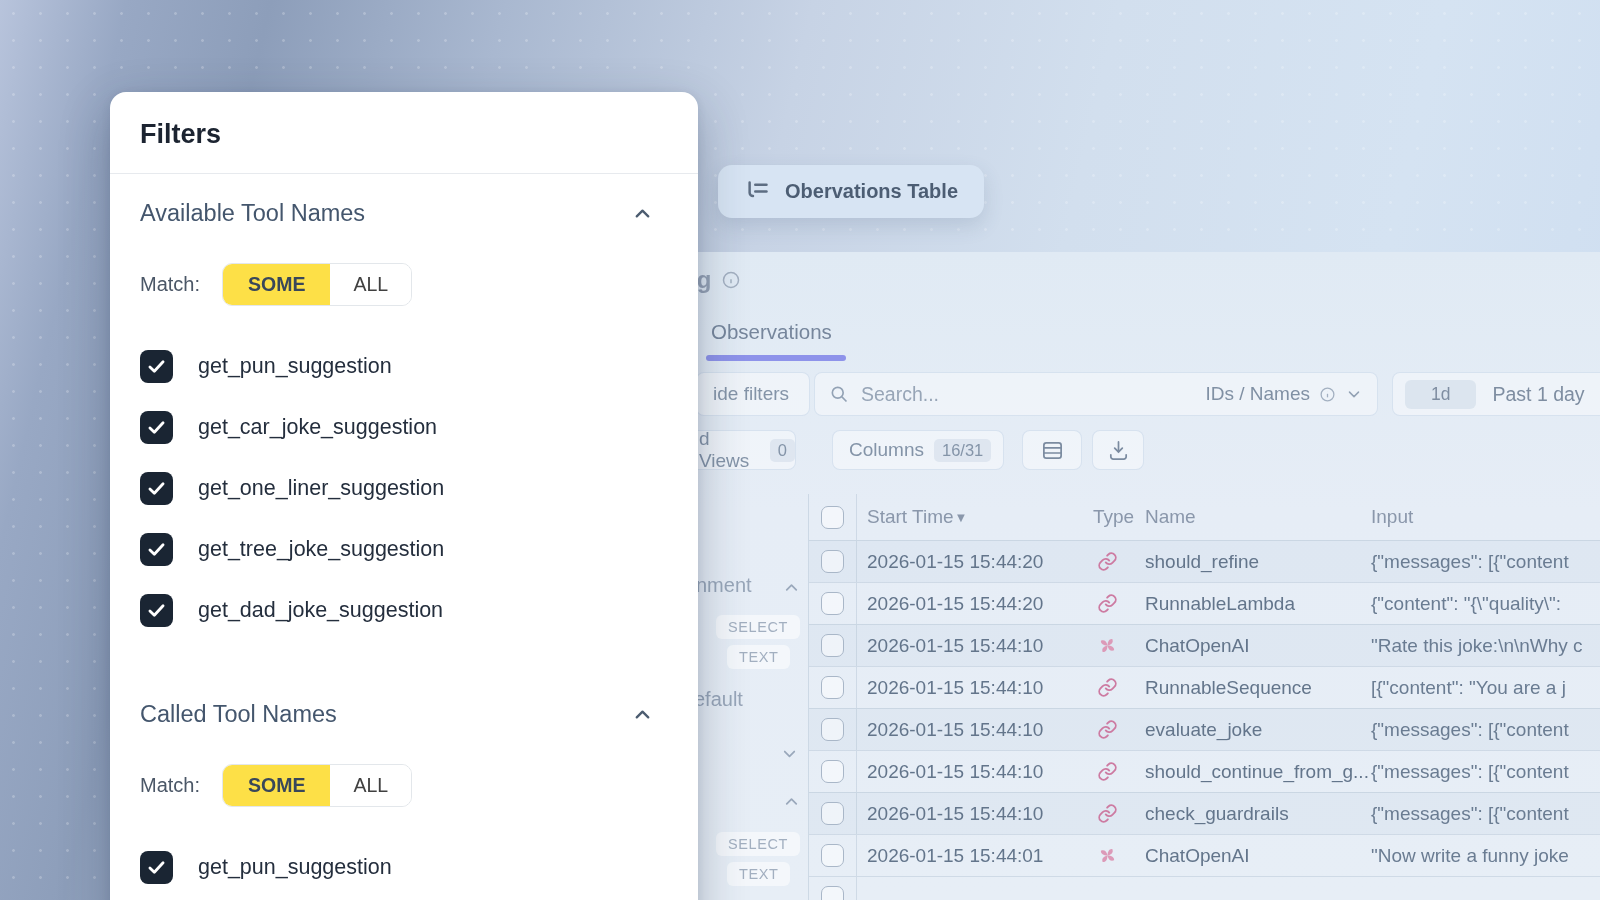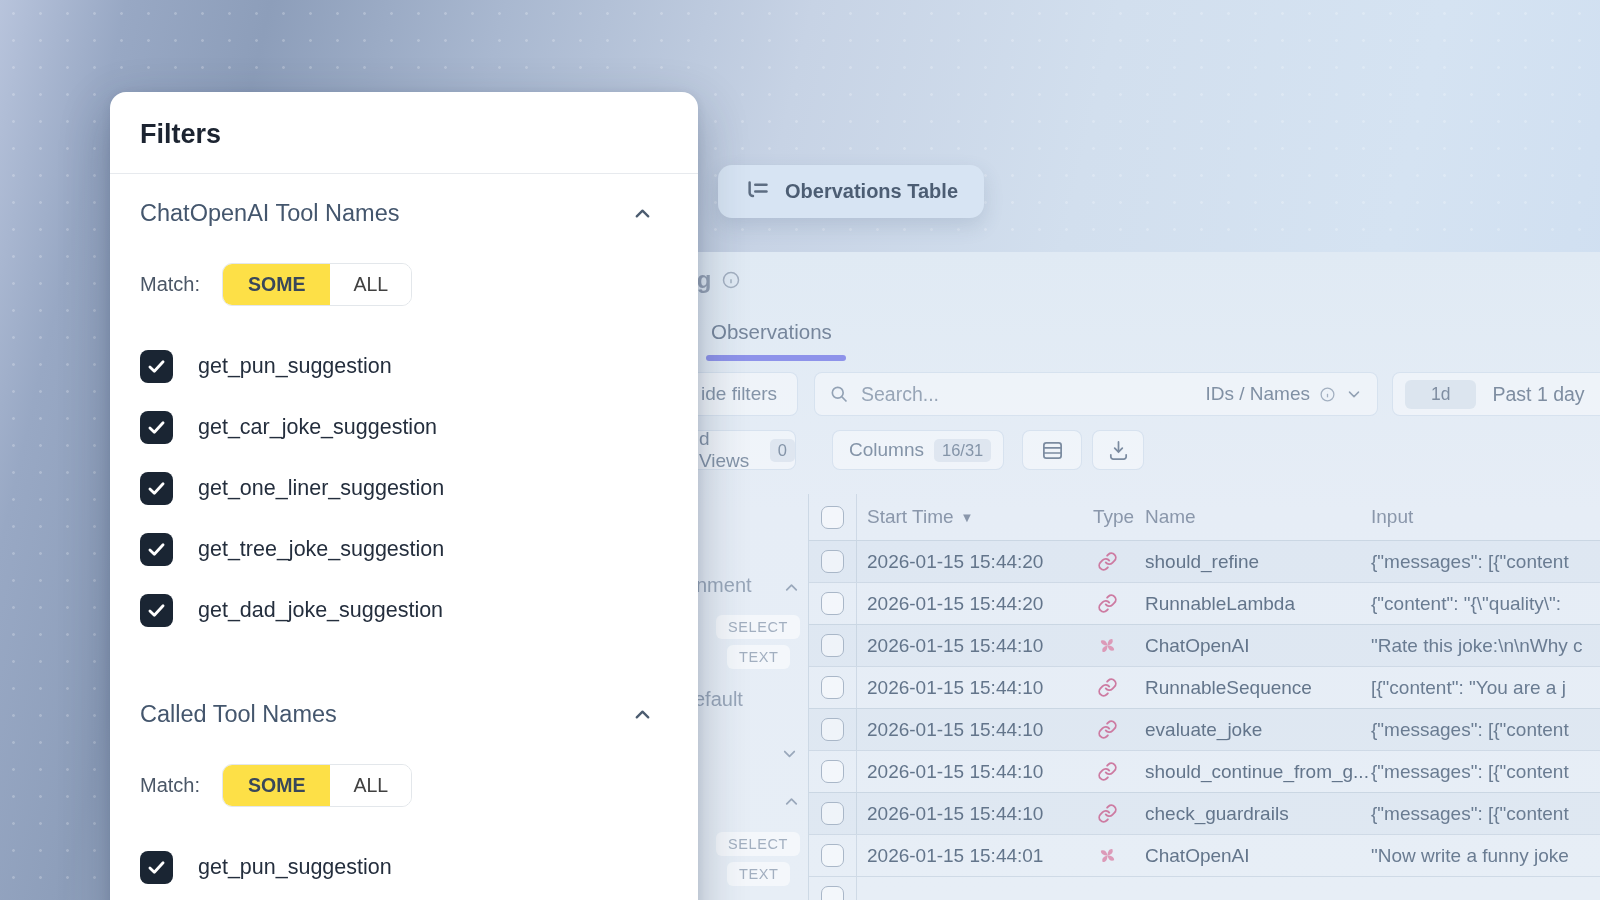--- a/index.html
+++ b/index.html
@@ -16,21 +16,21 @@
          background:linear-gradient(180deg,#e0eaf4 0%,#e6edf6 40%,#e7eef6 100%);
          border-top-left-radius:10px; overflow:hidden; z-index:1; }
   .app-title { position:absolute; left:4px; top:14px; font-size:24px; font-weight:600; color:#96a3b6; display:flex; align-items:center; gap:10px; }
   .icon-info { width:20px; height:20px; stroke:#a3b0c1; fill:none; stroke-width:1.8; }
   .tab-frag { position:absolute; left:2px; top:70px; font-size:20px; color:#8795a9; }
   .tab-active { position:absolute; left:33px; top:68px; font-size:20.5px; color:#76869c; font-weight:500; }
   .tab-underline { position:absolute; left:28px; top:103px; width:140px; height:6px; border-radius:3px; }
 
   .btn { position:absolute; height:44px; background:rgba(255,255,255,.42); border:1px solid rgba(213,224,238,.95);
          border-radius:8px; display:flex; align-items:center; color:#8494a8; font-size:19px; }
-  .btn-hide { left:6px; top:120px; width:114px; padding-left:16px; font-weight:500; }
+  .btn-hide { left:18px; top:120px; width:114px; padding-left:16px; font-weight:500; }
   .search { position:absolute; left:136px; top:120px; width:564px; height:44px; background:rgba(255,255,255,.40);
             border:1px solid rgba(213,224,238,.95); border-radius:8px; display:flex; align-items:center; padding:0 14px; }
   .icon-search { width:20px; height:20px; stroke:#93a2b5; fill:none; stroke-width:2; flex:none; }
   .search input { border:none; outline:none; background:transparent; flex:1; margin-left:12px; font-size:19.5px;
                   font-family:"Liberation Sans",sans-serif; color:#6a7c92; min-width:0; }
   .search input::placeholder { color:#97a5b7; }
   .search-scope { display:flex; align-items:center; gap:9px; color:#8090a4; font-size:19px; flex:none; }
   .chev { width:18px; height:18px; stroke:#93a2b5; fill:none; stroke-width:2; stroke-linecap:round; stroke-linejoin:round; }
   .timectl { position:absolute; left:714px; top:120px; width:240px; height:44px; background:rgba(255,255,255,.40);
              border:1px solid rgba(213,224,238,.95); border-radius:8px; display:flex; align-items:center; padding:0 12px; gap:16px; }
@@ -53,21 +53,21 @@
 
   
   .table { position:absolute; left:130px; top:242px; right:0; bottom:0;
            border-left:1px solid rgba(173,190,208,.45); }
   .thead, .trow { display:grid; grid-template-columns:48px 222px 66px 226px 1fr; align-items:center; }
   .thead { height:46px; color:#8a97ab; font-size:19px; }
   .trow { height:42px; border-top:1px solid rgba(173,190,208,.42); font-size:19px; color:#63758b; }
   .trow:nth-child(odd) { background:rgba(168,190,213,.13); }
   .cell-cb { display:flex; align-items:center; justify-content:center; height:100%; border-right:1px solid rgba(173,190,208,.42); }
   .tcheckbox { width:23px; height:23px; border:1.5px solid #a9b7c8; border-radius:7px; background:rgba(255,255,255,.5); }
-  .cell-st { padding-left:10px; display:flex; align-items:center; gap:7px; white-space:nowrap; overflow:hidden; }
+  .cell-st { padding-left:10px; display:flex; align-items:center; gap:1px; white-space:nowrap; overflow:hidden; }
   .sort-tri { font-size:13px; color:#8a97ab; }
   .cell-type { display:flex; align-items:center; padding-left:18px; }
   .icon-link { width:21px; height:21px; stroke:#cd7ba2; fill:none; stroke-width:2.1; stroke-linecap:round; stroke-linejoin:round; }
   .icon-fan { width:21px; height:21px; fill:#dc9ab8; }
   .cell-name, .cell-input { white-space:nowrap; overflow:hidden; padding-right:4px; }
   .cell-input { color:#6a7c92; }
   .partial-row { height:42px; border-top:1px solid rgba(173,190,208,.42); display:grid; grid-template-columns:48px 1fr; align-items:center; }
 
   
   .pill { position:absolute; left:718px; top:165px; height:53px; padding:0 26px; border-radius:14px;
@@ -346,21 +346,21 @@
       </svg>
     <span class="pill-label">Obervations Table</span>
   </div>
 
   <div class="panel">
     <div class="panel-title">Filters</div>
     <hr class="panel-divider">
 
     <div class="section">
       <div class="sec-head">
-        <span class="sec-title">ChatOpenAI Tool Names</span>
+        <span class="sec-title">Available Tool Names</span>
         <svg class="sec-chev" viewBox="0 0 24 24">
             <polyline points="6 15 12 9 18 15"></polyline>
           </svg>
       </div>
       <div class="match-row">
         <span class="match-label">Match:</span>
         <div class="seg">
           <div class="seg-on">SOME</div>
           <div class="seg-off">ALL</div>
         </div>

